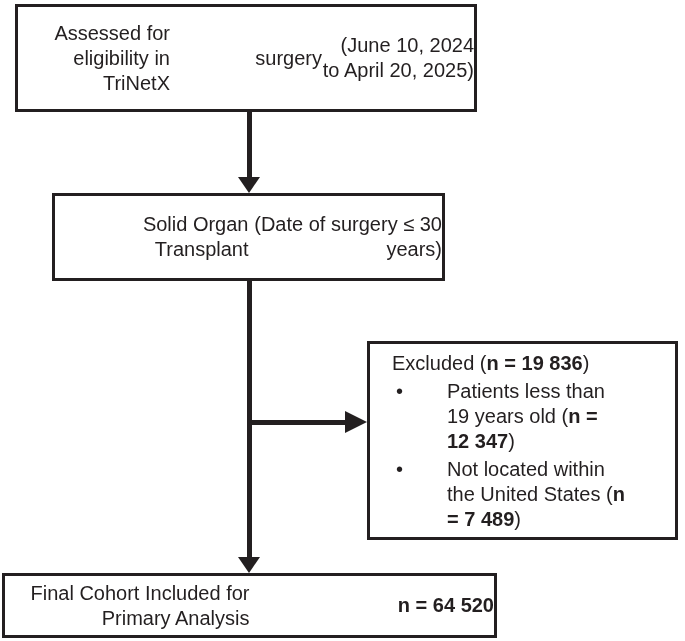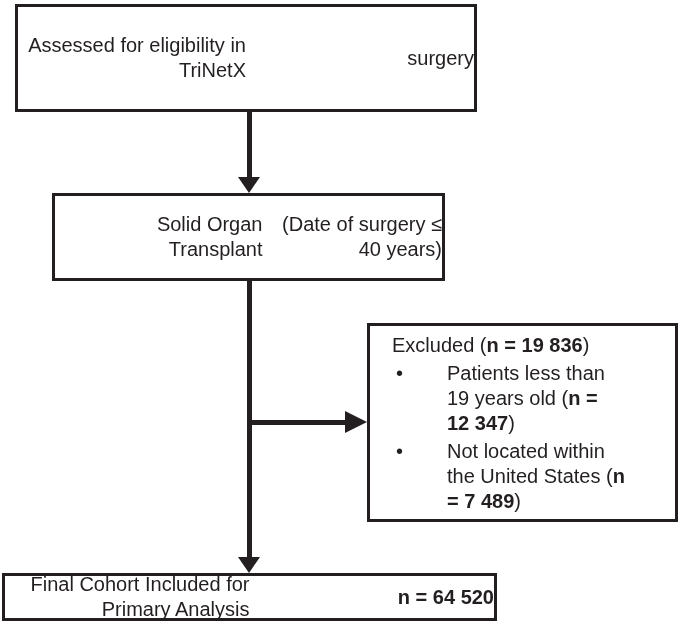--- a/index.html
+++ b/index.html
@@ -28,23 +28,23 @@
     justify-content:center;
     align-items:center;
     text-align:right;
   }
   .nline{width:100%;}
   .nbold{font-weight:bold;}
   b{font-weight:bold;}
 
   
   #box-eligibility{left:15px;top:4px;width:462px;height:108px;}
-  #box-transplant{left:52px;top:193px;width:393px;height:88px;padding-left:28px;}
-  #box-excluded{left:367px;top:323px;width:311px;height:199px;padding:7px 8px 4px 22px;}
-  #box-final{left:2px;top:573px;width:495px;height:48px;}
+  #box-transplant{left:52px;top:193px;width:393px;height:88px;}
+  #box-excluded{left:367px;top:341px;width:311px;height:199px;padding:7px 8px 4px 22px;}
+  #box-final{left:2px;top:573px;width:495px;height:65px;}
 
   
   #box-excluded .ex-list{
     list-style:none;margin:0;padding:0;
   }
   #box-excluded .ex-item{
     position:relative;
     box-sizing:border-box;
     padding-left:55px;
     width:233px;
@@ -82,28 +82,29 @@
   #branch-head{left:345px;top:411px;}
 </style>
 </head>
 <body>
 
 <div id="canvas">
 
   <div class="node centered" id="box-eligibility">
     <div class="nline">Assessed for eligibility in TriNetX</div>
     <div class="nline">surgery</div>
+    <div class="nline">(June 10, 2024 to April 20, 2025)</div>
   </div>
 
   <div class="shaft" id="arrow1-shaft"></div>
   <div class="head-down" id="arrow1-head"></div>
 
   <div class="node centered" id="box-transplant">
     <div class="nline">Solid Organ Transplant</div>
-    <div class="nline">(Date of surgery ≤ 40 years)</div>
+    <div class="nline">(Date of surgery ≤ 30 years)</div>
   </div>
 
   <div class="shaft" id="arrow2-shaft"></div>
   <div class="head-down" id="arrow2-head"></div>
 
   <div class="shaft" id="branch-shaft"></div>
   <div class="head-right" id="branch-head"></div>
 
   <div class="node" id="box-excluded">
     <div class="ex-title"><span>Excluded (</span><b>n = 19 836</b><span>)</span></div>

